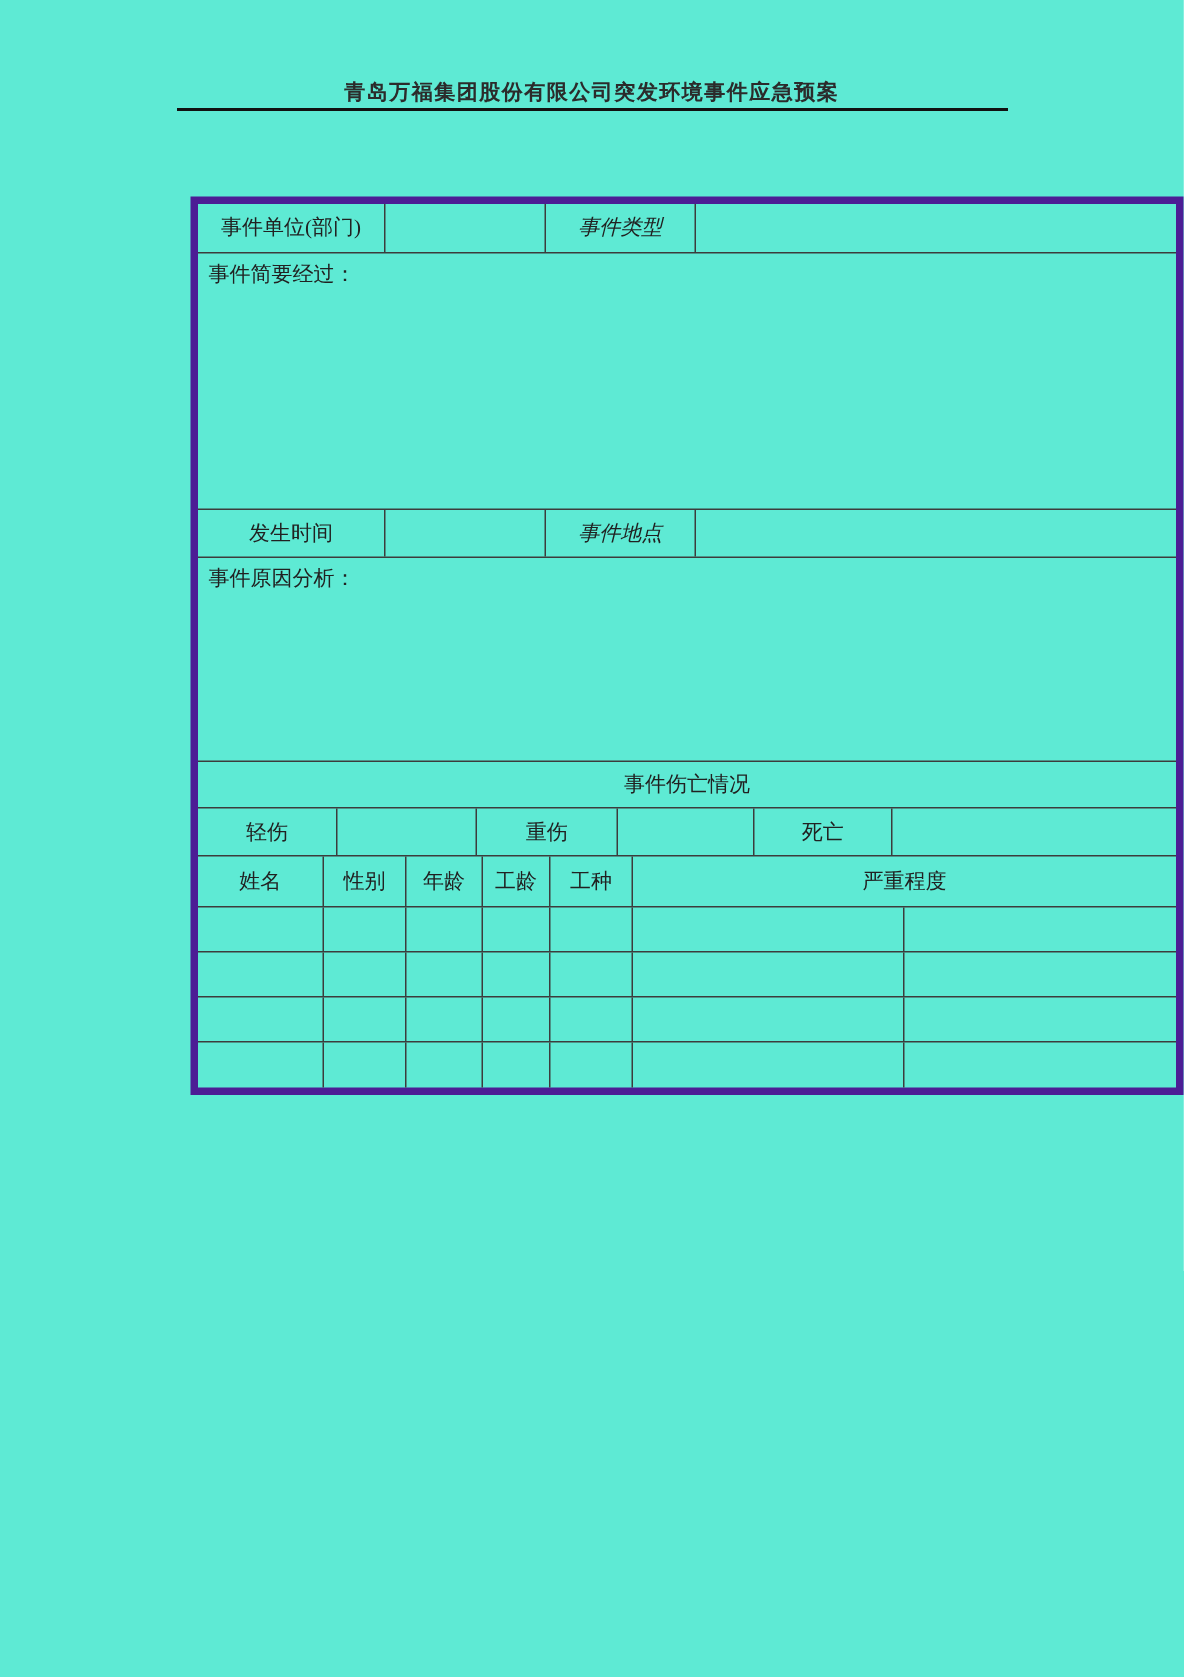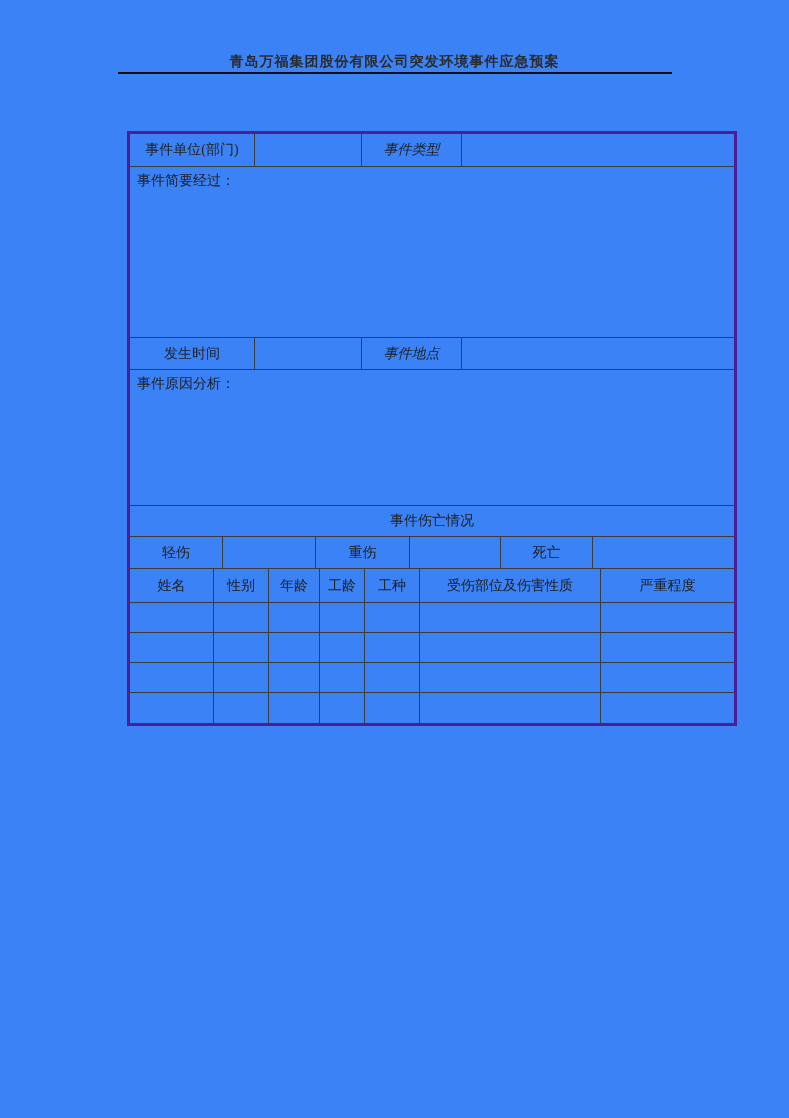--- a/index.html
+++ b/index.html
@@ -4,41 +4,41 @@
 <style>
   html, body { margin: 0; padding: 0; }
   body {
     width: 789px; height: 1118px;
     background: #ffffff;
     font-family: "Liberation Serif", "DejaVu Serif", serif;
     color: #212121;
     position: relative;
     overflow: hidden;
   }
-  .page { position: absolute; inset: 0; background: #3b82f6; }
+  .page { position: absolute; inset: 0; background: #5eead4; }
 
   .doc-header {
     position: absolute; top: 53px; left: 0; width: 789px;
     text-align: center;
     font-size: 14px; font-weight: bold; letter-spacing: 1px;
     color: #2b2b2b;
   }
   .header-rule {
     position: absolute; top: 72px; left: 118px; width: 554px;
     height: 0; border-top: 2px solid #111;
   }
   .attachment-title {
     position: absolute; top: 91px; left: 118px;
     font-size: 18px; font-weight: bold; letter-spacing: 0.5px;
     color: #111;
   }
 
   .form-table {
-    position: absolute; left: 127px; top: 131px; width: 610px;
-    border: 3px solid #4c1d95;
+    position: absolute; left: 127px; top: 131px; width: 662px;
+    border: 5px solid #4c1d95;
     box-sizing: border-box;
     font-size: 14px;
   }
   .row { display: flex; border-bottom: 1px solid #3c3c3c; box-sizing: border-box; }
   .row:last-child { border-bottom: none; }
   .cell {
     border-right: 1px solid #3c3c3c;
     box-sizing: border-box;
     overflow: hidden;
   }
@@ -111,21 +111,20 @@
       <div class="cell ws5 center">死亡</div>
       <div class="cell last center"></div>
     </div>
 
     <div class="row h34">
       <div class="cell wv1 center">姓名</div>
       <div class="cell wv2 center">性别</div>
       <div class="cell wv3 center">年龄</div>
       <div class="cell wv4 center">工龄</div>
       <div class="cell wv5 center">工种</div>
-      <div class="cell wv6 center">受伤部位及伤害性质</div>
       <div class="cell last center">严重程度</div>
     </div>
 
     <div class="row h30">
       <div class="cell wv1"></div>
       <div class="cell wv2"></div>
       <div class="cell wv3"></div>
       <div class="cell wv4"></div>
       <div class="cell wv5"></div>
       <div class="cell wv6"></div>

